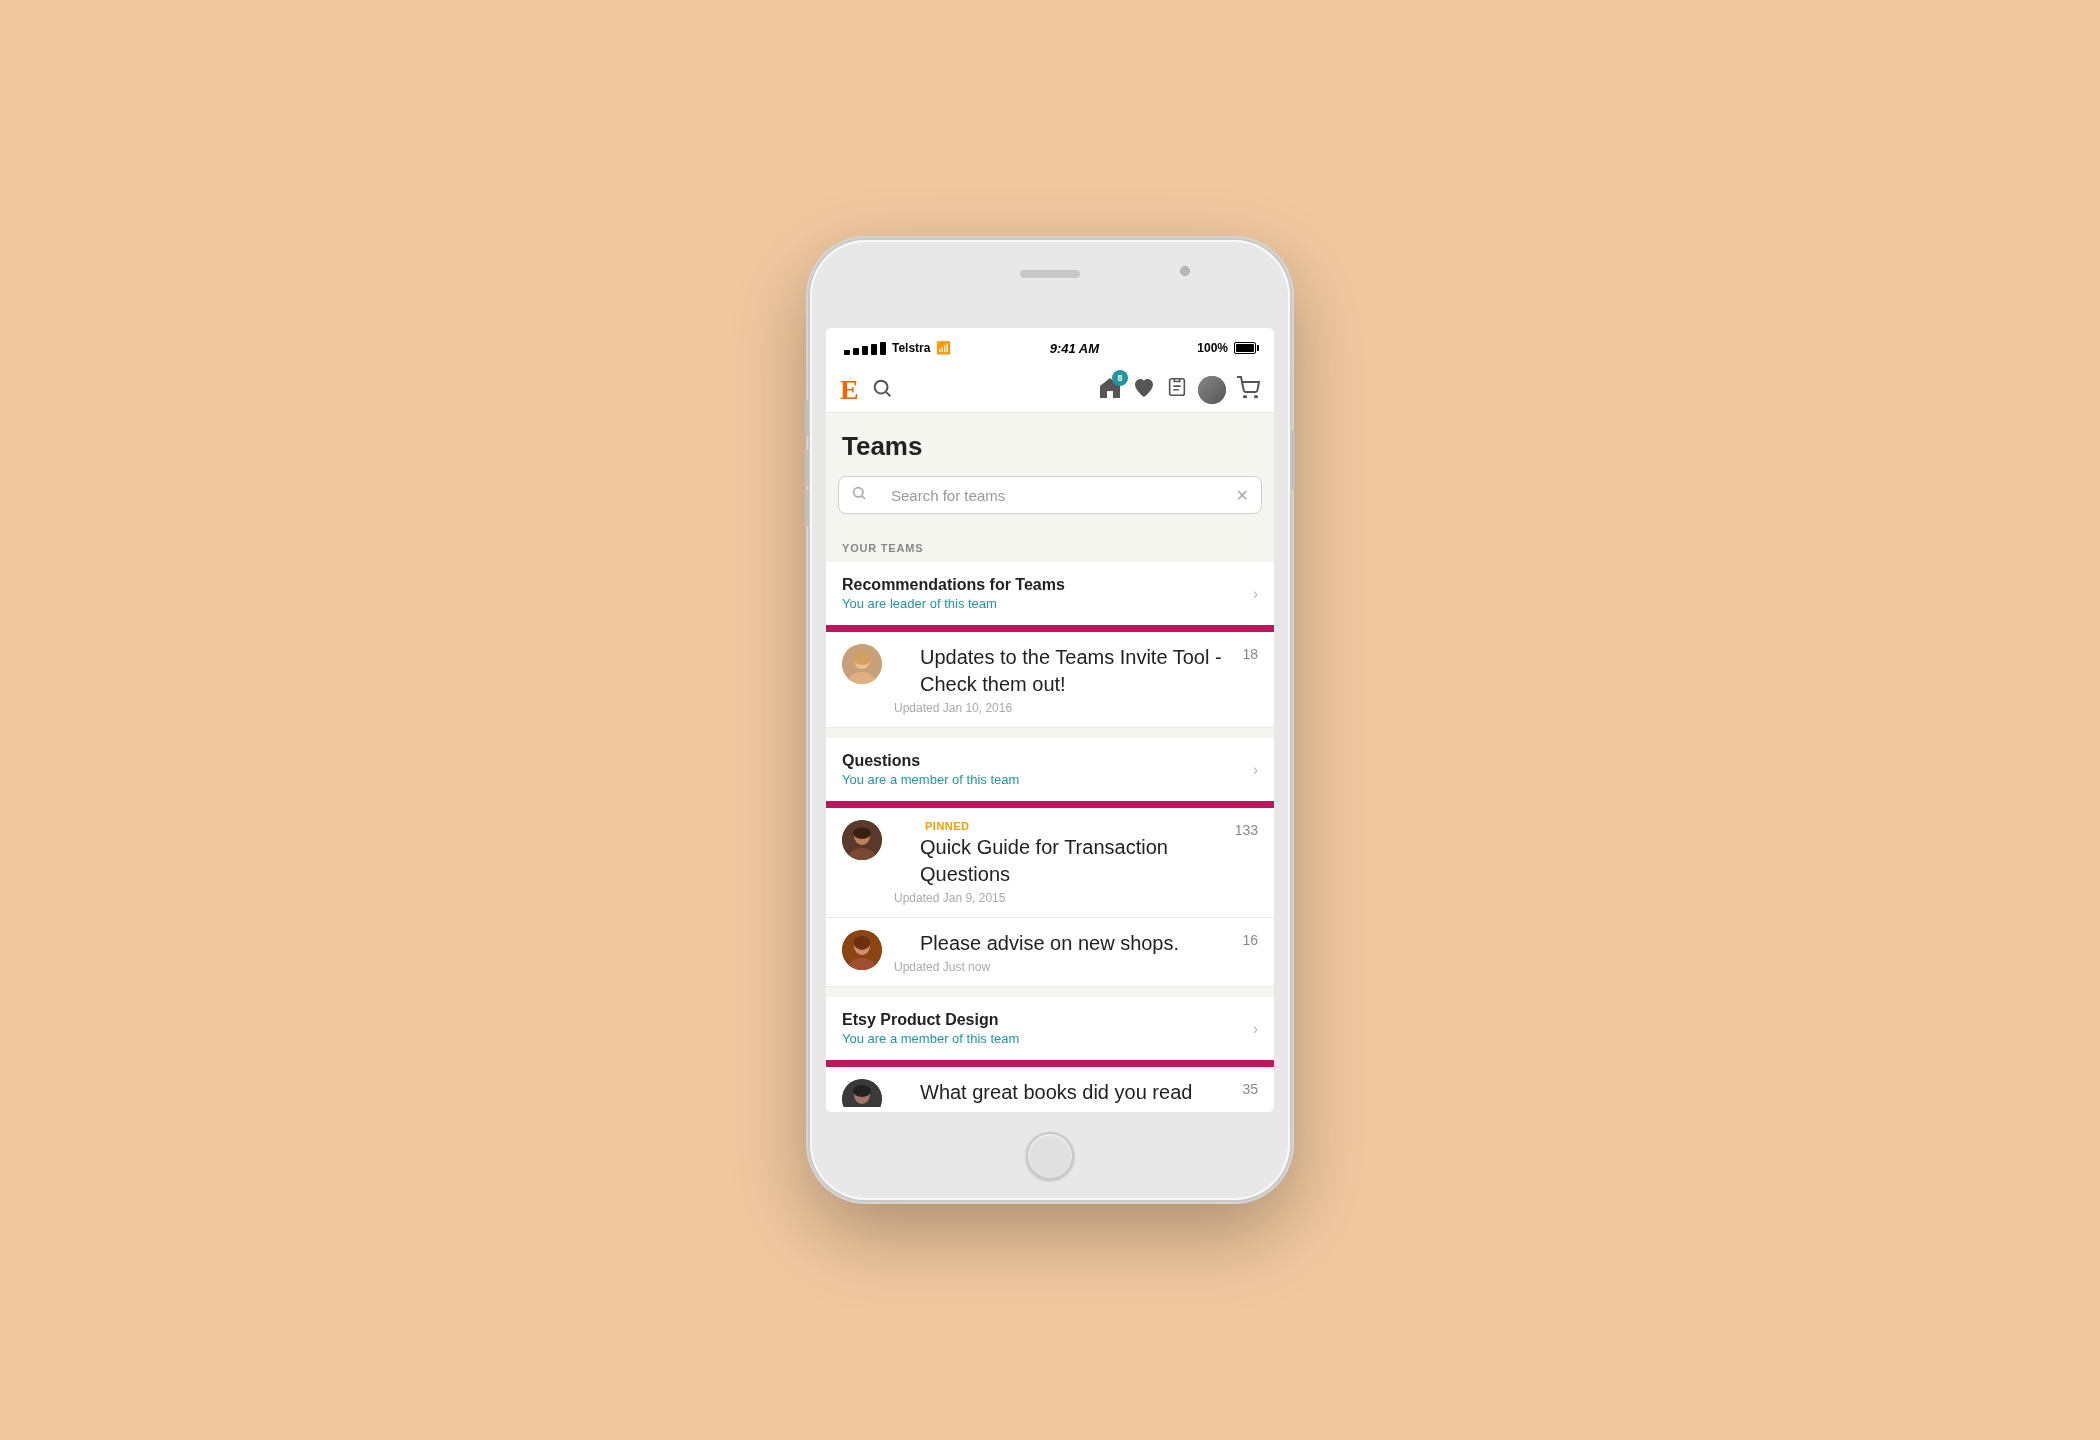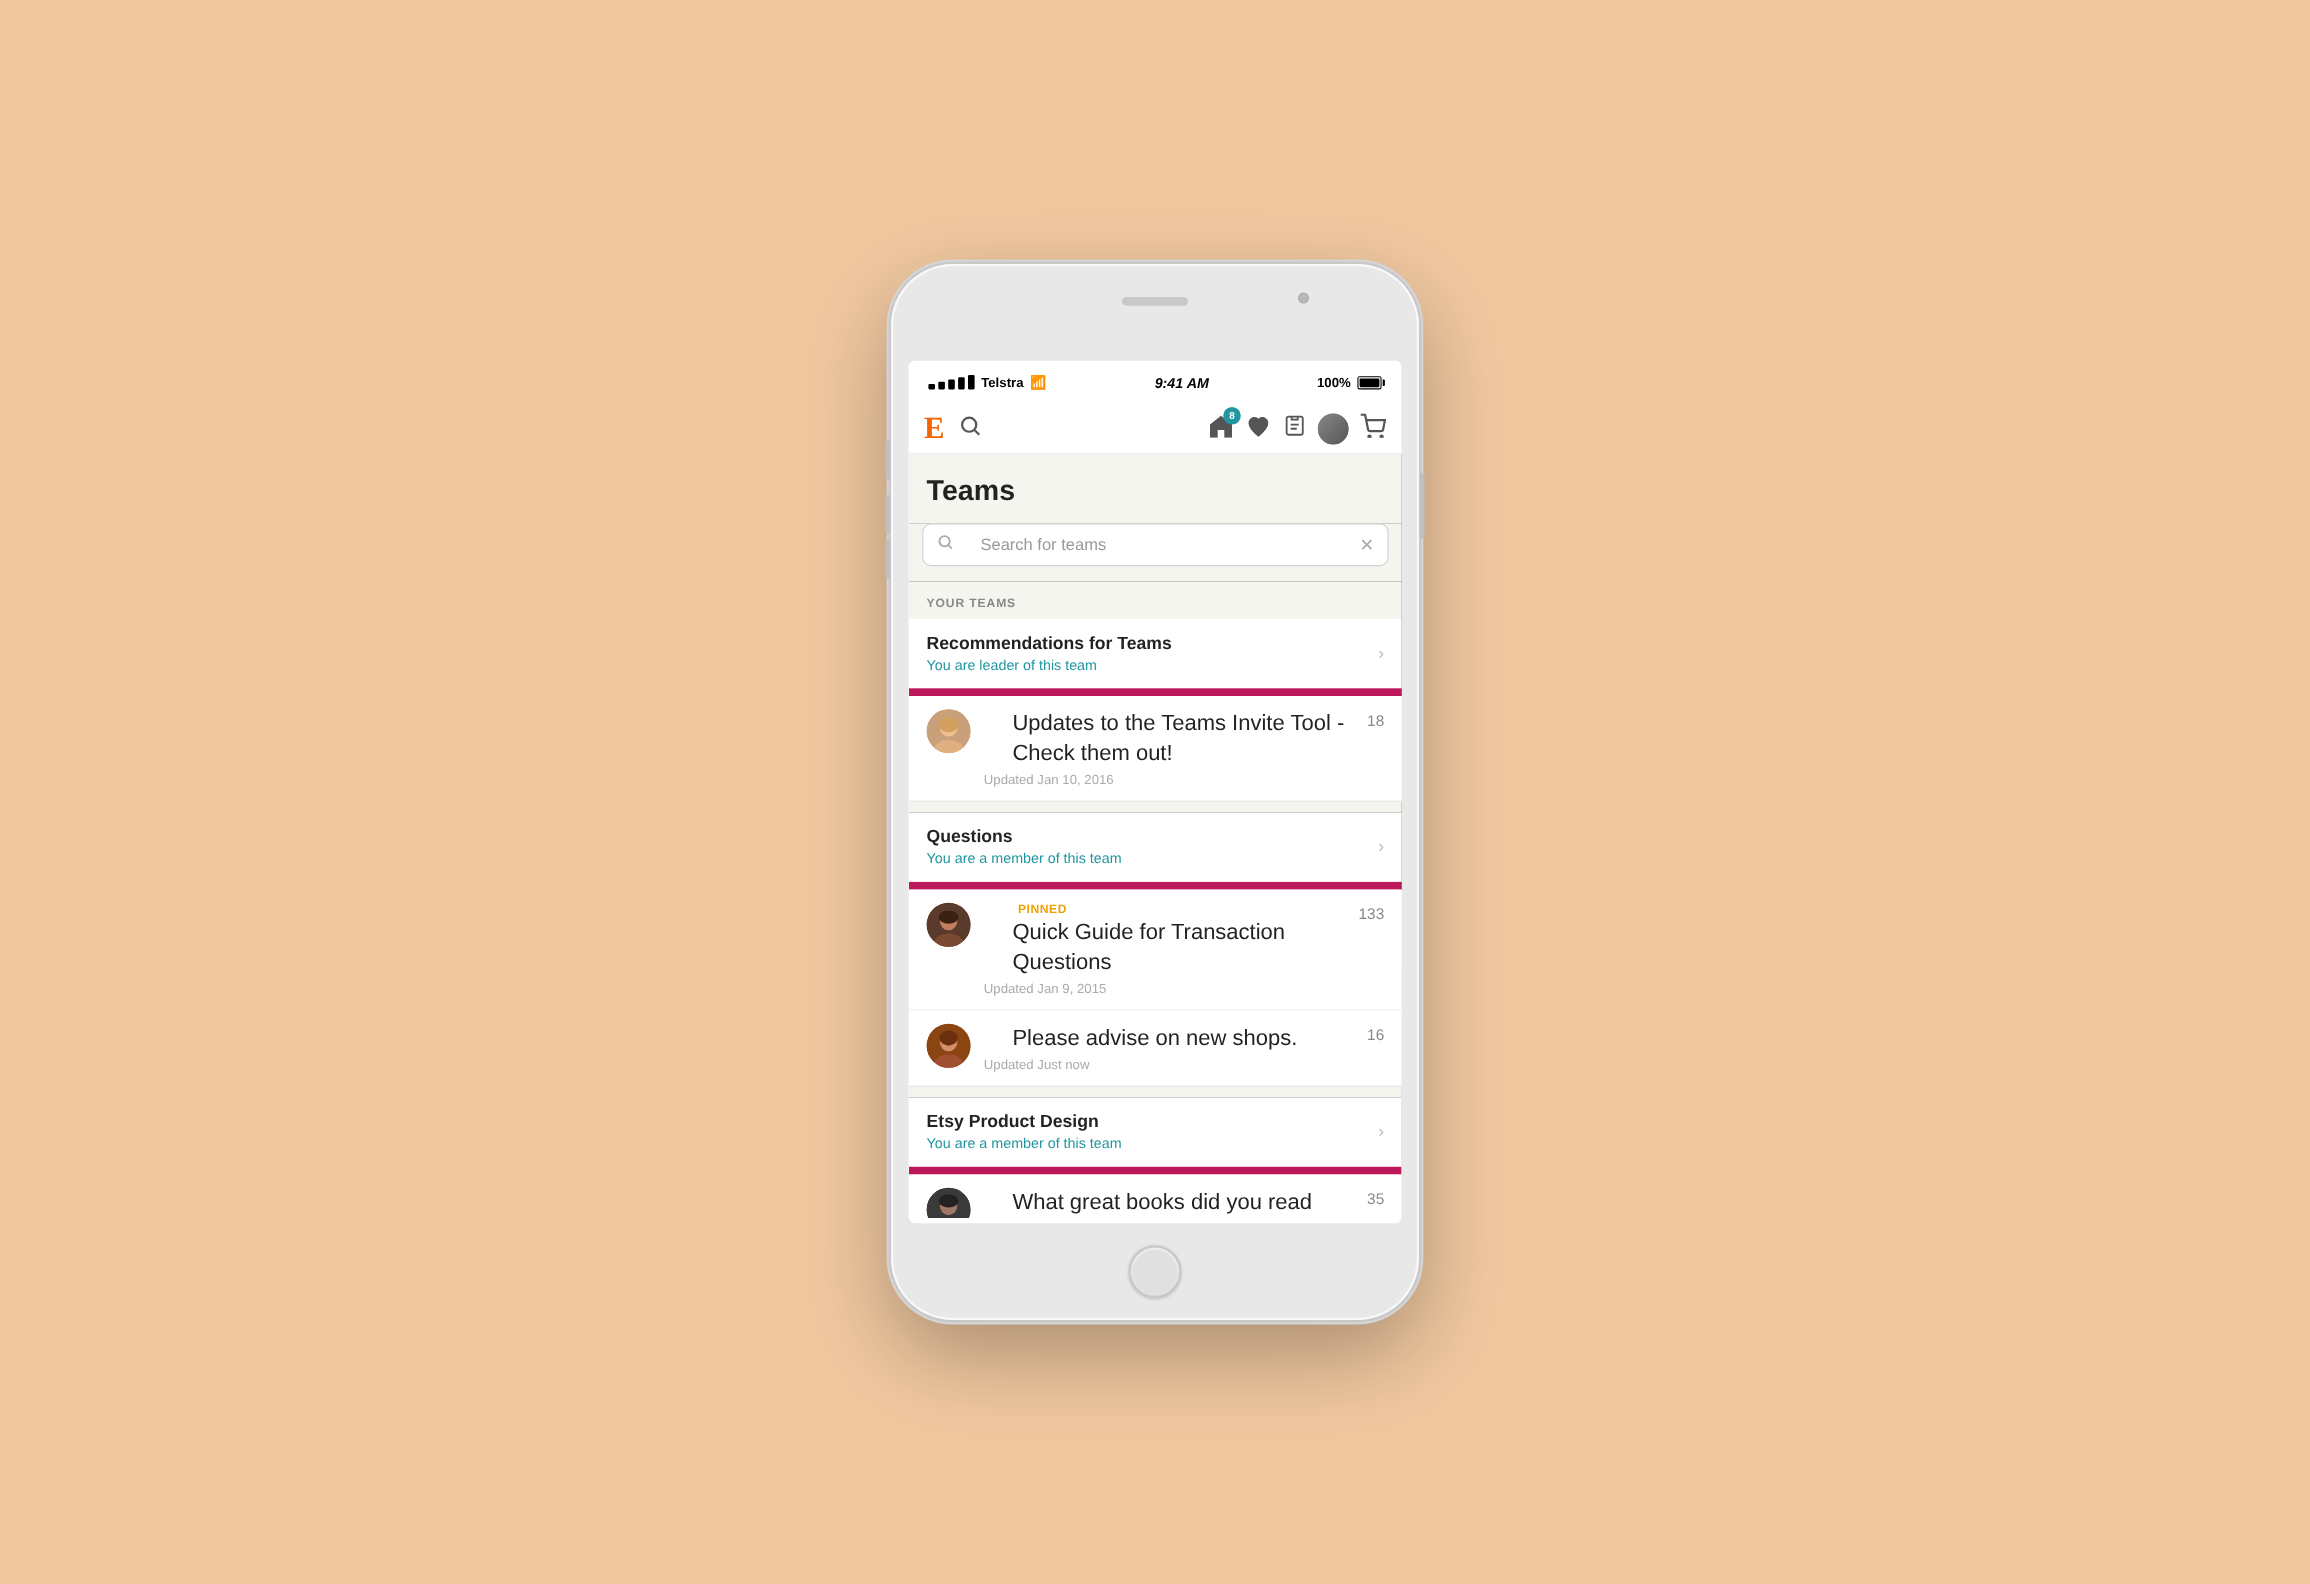--- a/index.html
+++ b/index.html
@@ -89,21 +89,21 @@
       justify-content: space-between;
       padding: 0 18px;
       height: 40px;
       background: #ffffff;
       font-size: 13px;
       font-weight: 600;
     }
 
     .status-left {
       display: flex;
-      align-items: flex-start;
+      align-items: flex-end;
       gap: 6px;
       font-size: 12px;
       color: #000;
     }
 
     .signal-dots {
       display: flex;
       gap: 3px;
       align-items: flex-end;
     }
@@ -235,21 +235,21 @@
       width: 28px;
       height: 28px;
       border-radius: 50%;
       background: linear-gradient(135deg, #888, #555);
     }
 
     
     .content {
       overflow-y: auto;
       height: calc(100% - 90px);
-      background: #14532d;
+      background: #fdba74;
     }
 
     
     .page-title-section {
       padding: 18px 16px 14px;
       background: #f5f5f0;
     }
 
     .page-title {
       font-size: 26px;

